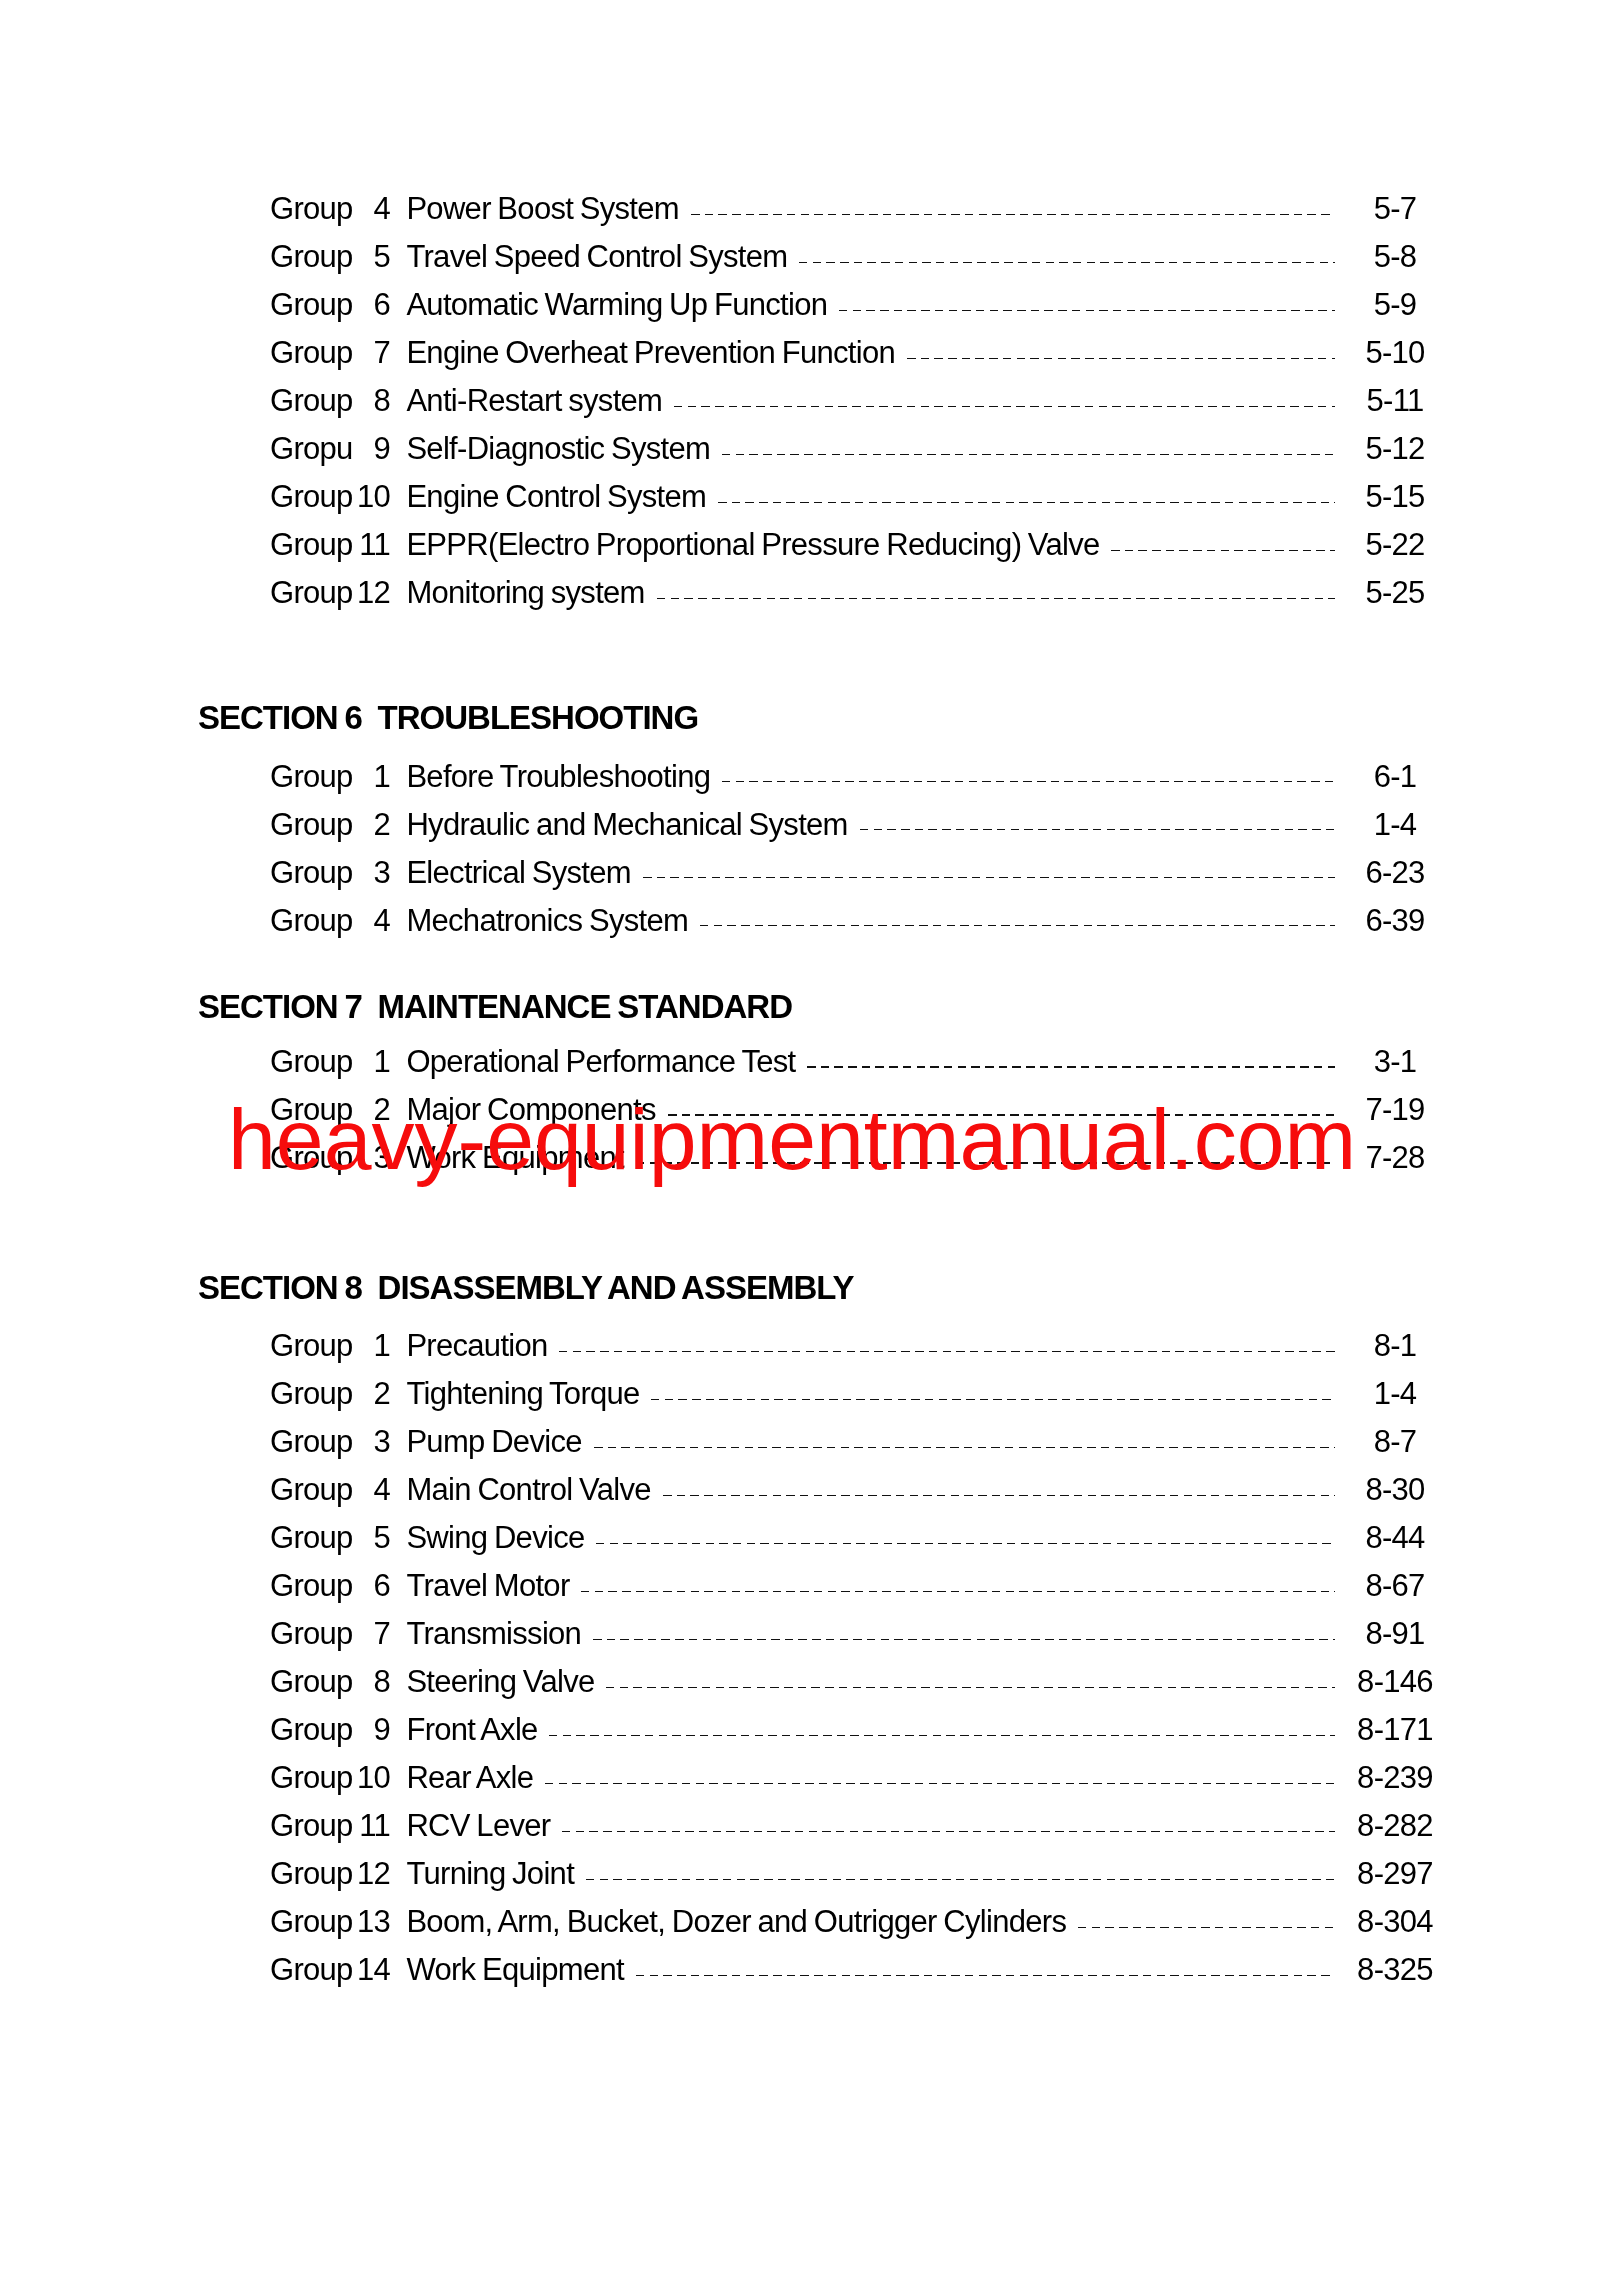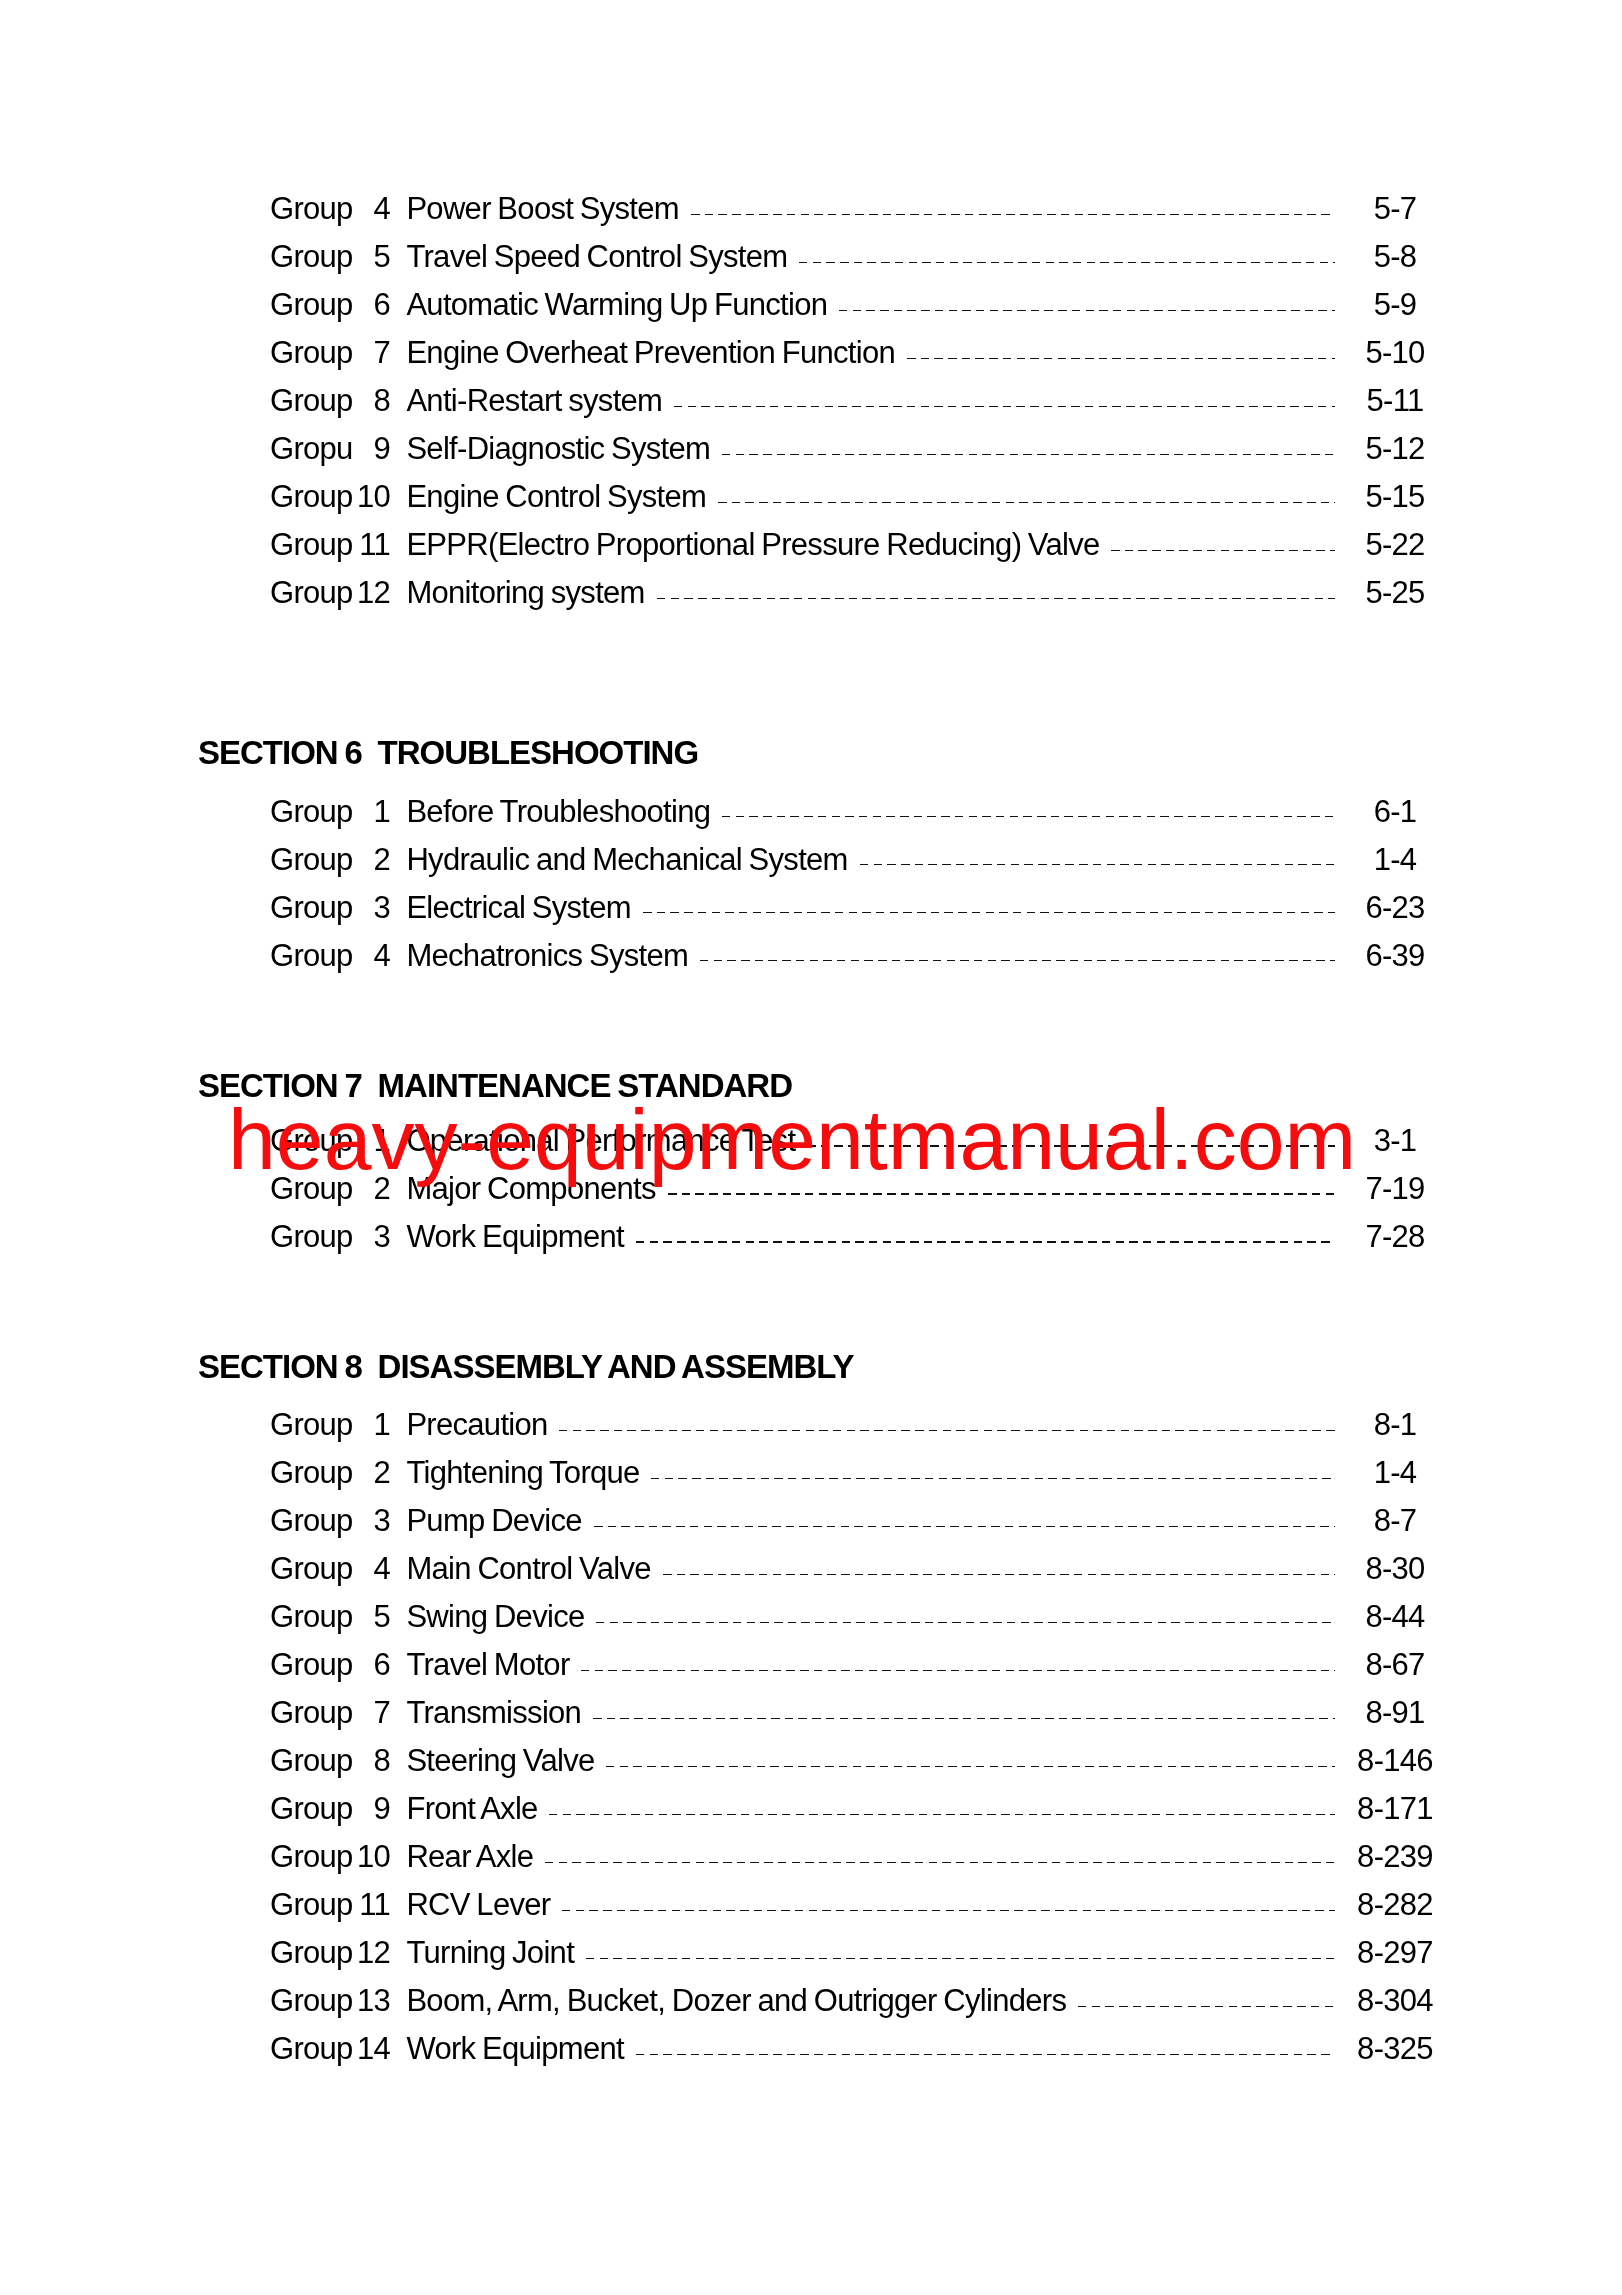--- a/index.html
+++ b/index.html
@@ -127,21 +127,21 @@
         <span class="leader"></span>
         <span class="p">5-22</span>
       </div>
       <div class="toc-row">
         <span class="g">Group</span>
         <span class="n">12</span>
         <span class="t">Monitoring system</span>
         <span class="leader"></span>
         <span class="p">5-25</span>
       </div>
-      <div class="sec-heading" style="margin-top: 112px; margin-bottom: 10.5px;"><span>SECTION 6</span><span class="sec-title">TROUBLESHOOTING</span></div>
+      <div class="sec-heading" style="margin-top: 77px; margin-bottom: 10.5px;"><span>SECTION 6</span><span class="sec-title">TROUBLESHOOTING</span></div>
       <div class="toc-row">
         <span class="g">Group</span>
         <span class="n">1</span>
         <span class="t">Before Troubleshooting</span>
         <span class="leader"></span>
         <span class="p">6-1</span>
       </div>
       <div class="toc-row">
         <span class="g">Group</span>
         <span class="n">2</span>
@@ -156,21 +156,21 @@
         <span class="leader"></span>
         <span class="p">6-23</span>
       </div>
       <div class="toc-row">
         <span class="g">Group</span>
         <span class="n">4</span>
         <span class="t">Mechatronics System</span>
         <span class="leader"></span>
         <span class="p">6-39</span>
       </div>
-      <div class="sec-heading" style="margin-top: 82px; margin-bottom: 7.2px;"><span>SECTION 7</span><span class="sec-title">MAINTENANCE STANDARD</span></div>
+      <div class="sec-heading" style="margin-top: 38px; margin-bottom: 7.2px;"><span>SECTION 7</span><span class="sec-title">MAINTENANCE STANDARD</span></div>
       <div class="toc-row">
         <span class="g">Group</span>
         <span class="n">1</span>
         <span class="t">Operational Performance Test</span>
         <span class="leader"></span>
         <span class="p">3-1</span>
       </div>
       <div class="toc-row">
         <span class="g">Group</span>
         <span class="n">2</span>

